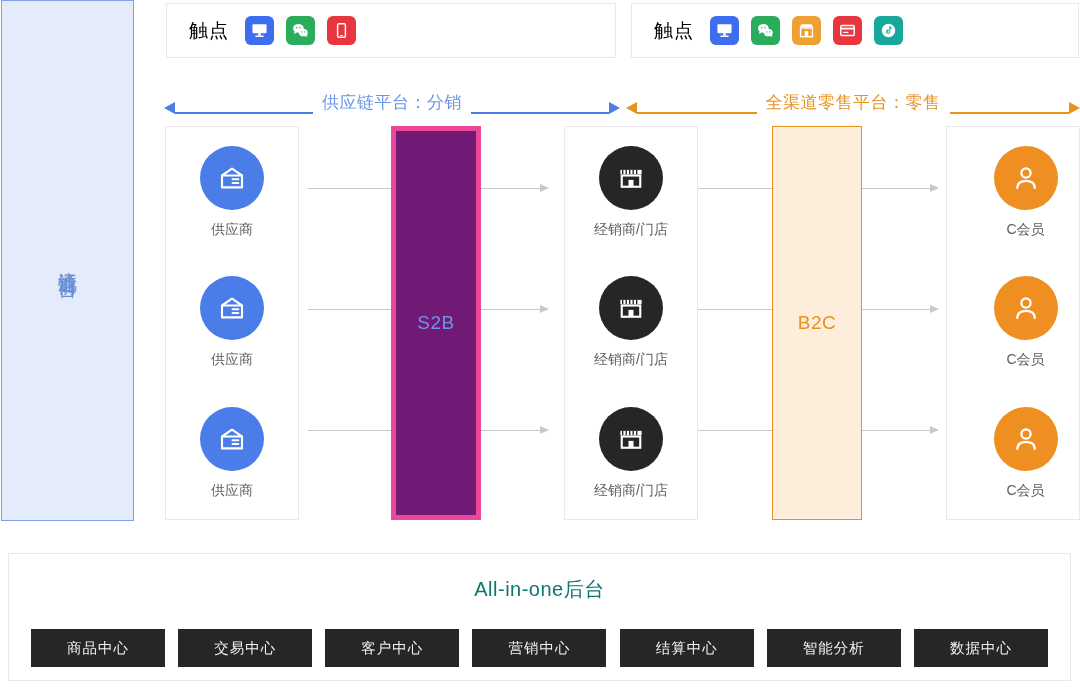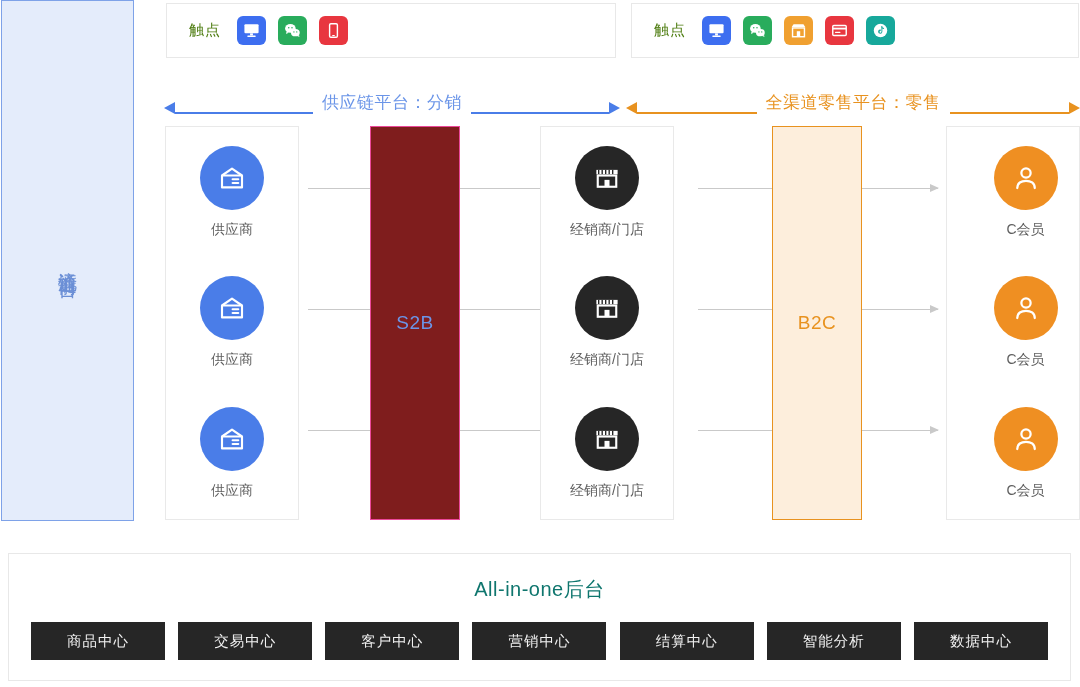--- a/index.html
+++ b/index.html
@@ -44,22 +44,22 @@
     background: #ffffff;
     border: 1px solid #e8e8e8;
     display: flex;
     align-items: center;
     padding-left: 22px;
   }
   #touchpoint-panel-left  { left: 166px; width: 450px; }
   #touchpoint-panel-right { left: 631px; width: 448px; }
 
   .touch-label {
-    font-size: 15px;
-    color: #4d7c0f;
+    font-size: 19px;
+    color: #000000;
     margin-right: 16px;
     letter-spacing: 1px;
     white-space: nowrap;
   }
   .touch-icons { display: flex; gap: 12px; align-items: center; }
   .touch-icon {
     width: 29px; height: 29px;
     border-radius: 6px;
     display: flex; align-items: center; justify-content: center;
   }
@@ -107,21 +107,21 @@
     height: 394px;
     background: #ffffff;
     border: 1px solid #e9e9e9;
     display: flex;
     flex-direction: column;
     justify-content: space-around;
     align-items: center;
     z-index: 2;
   }
   #col-suppliers { left: 165px; }
-  #col-dealers   { left: 540px; }
+  #col-dealers   { left: 564px; }
   #col-members   { left: 946px; padding-left: 25px; }
 
   .entity {
     display: flex;
     flex-direction: column;
     align-items: center;
   }
   .entity-circle {
     width: 64px; height: 64px;
     border-radius: 50%;
@@ -139,21 +139,21 @@
   .platform-col {
     position: absolute;
     top: 0;
     width: 90px;
     height: 394px;
     display: flex;
     align-items: center;
     justify-content: center;
     z-index: 3;
   }
-  #platform-s2b { left: 370px; background: #7f1d1d; border: 1px solid #ec4899; }
+  #platform-s2b { left: 391px; background: #701a75; border: 5px solid #ec4899; }
   #platform-b2c { left: 772px; background: #fdeedc; border: 1px solid #e8921f; }
   .platform-label { font-size: 19px; letter-spacing: 0.5px; }
   #platform-s2b .platform-label { color: #6b95e8; }
   #platform-b2c .platform-label { color: #e8921f; }
 
   
   .connector {
     position: absolute;
     height: 1px;
     background: #c9c9c9;
@@ -184,21 +184,21 @@
     text-align: center;
     font-size: 20px;
     color: #0f766e;
     margin-top: 22px;
     letter-spacing: 0.5px;
   }
   #backend-modules {
     display: flex;
     justify-content: space-between;
     padding: 0 22px;
-    margin-top: 19px;
+    margin-top: 26px;
   }
   .module-btn {
     width: 134px;
     height: 38px;
     background: #262626;
     color: #f2f2f2;
     font-size: 14.5px;
     display: flex;
     align-items: center;
     justify-content: center;

